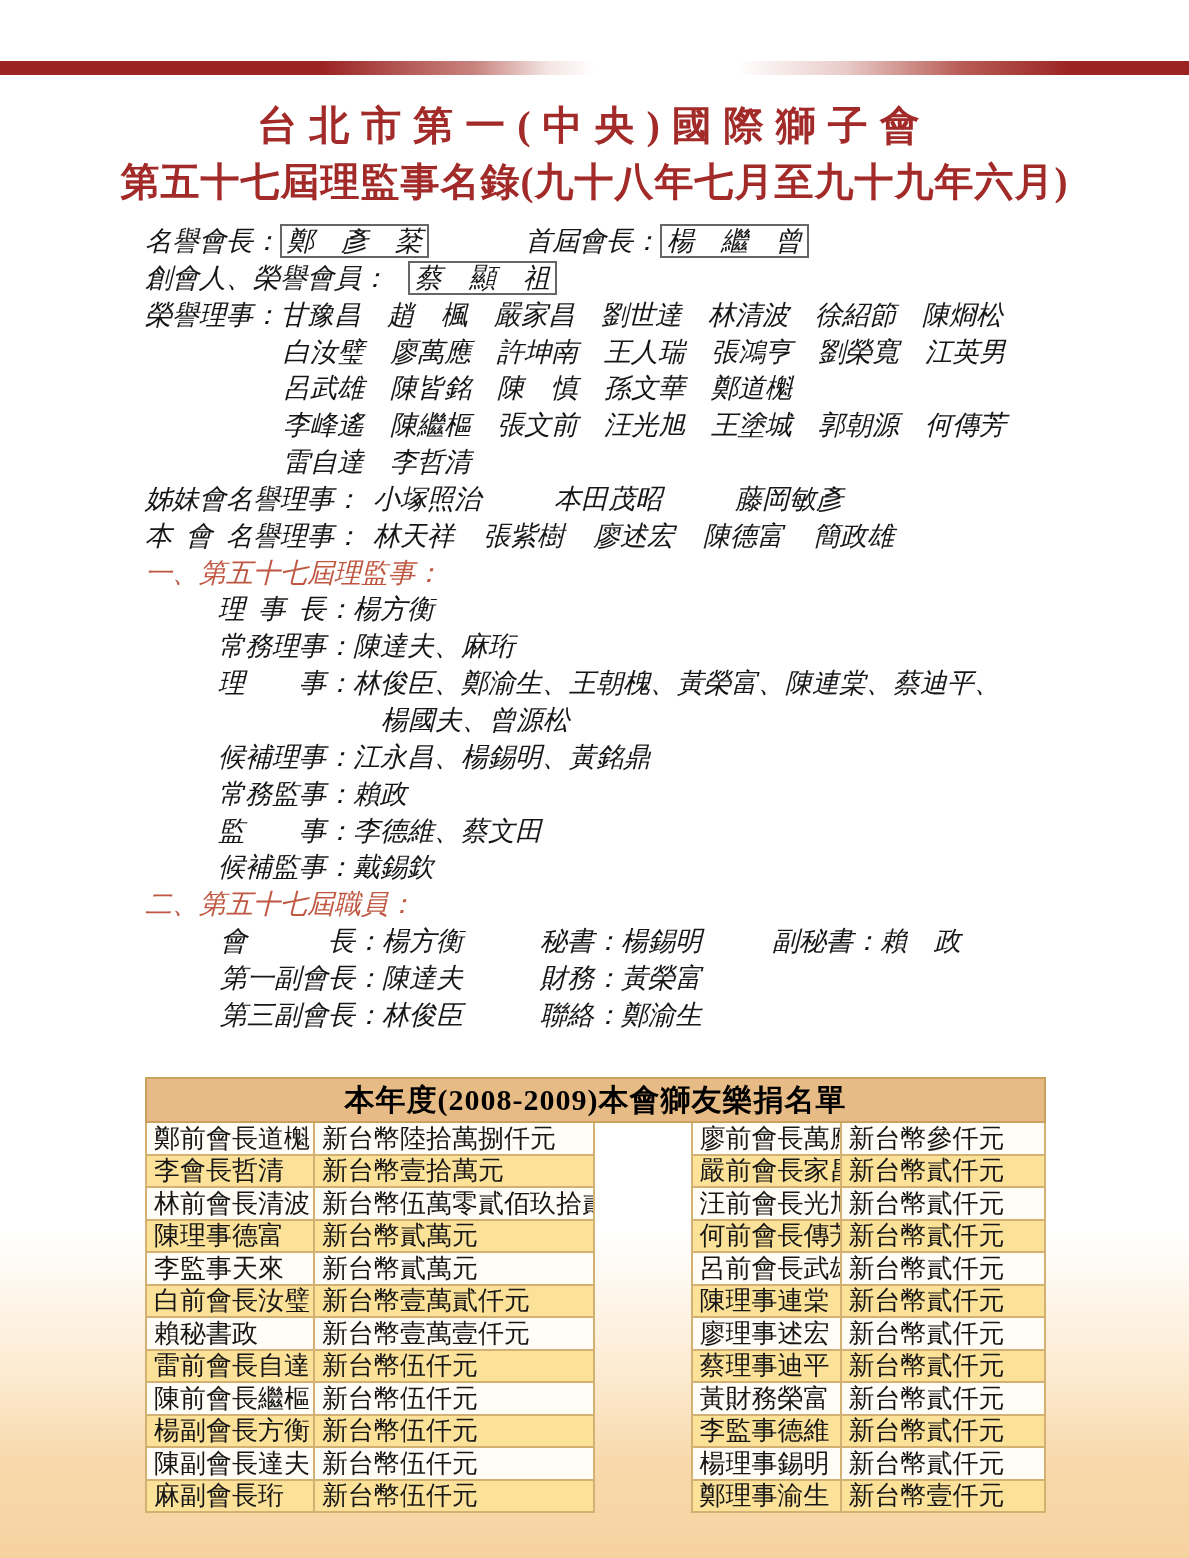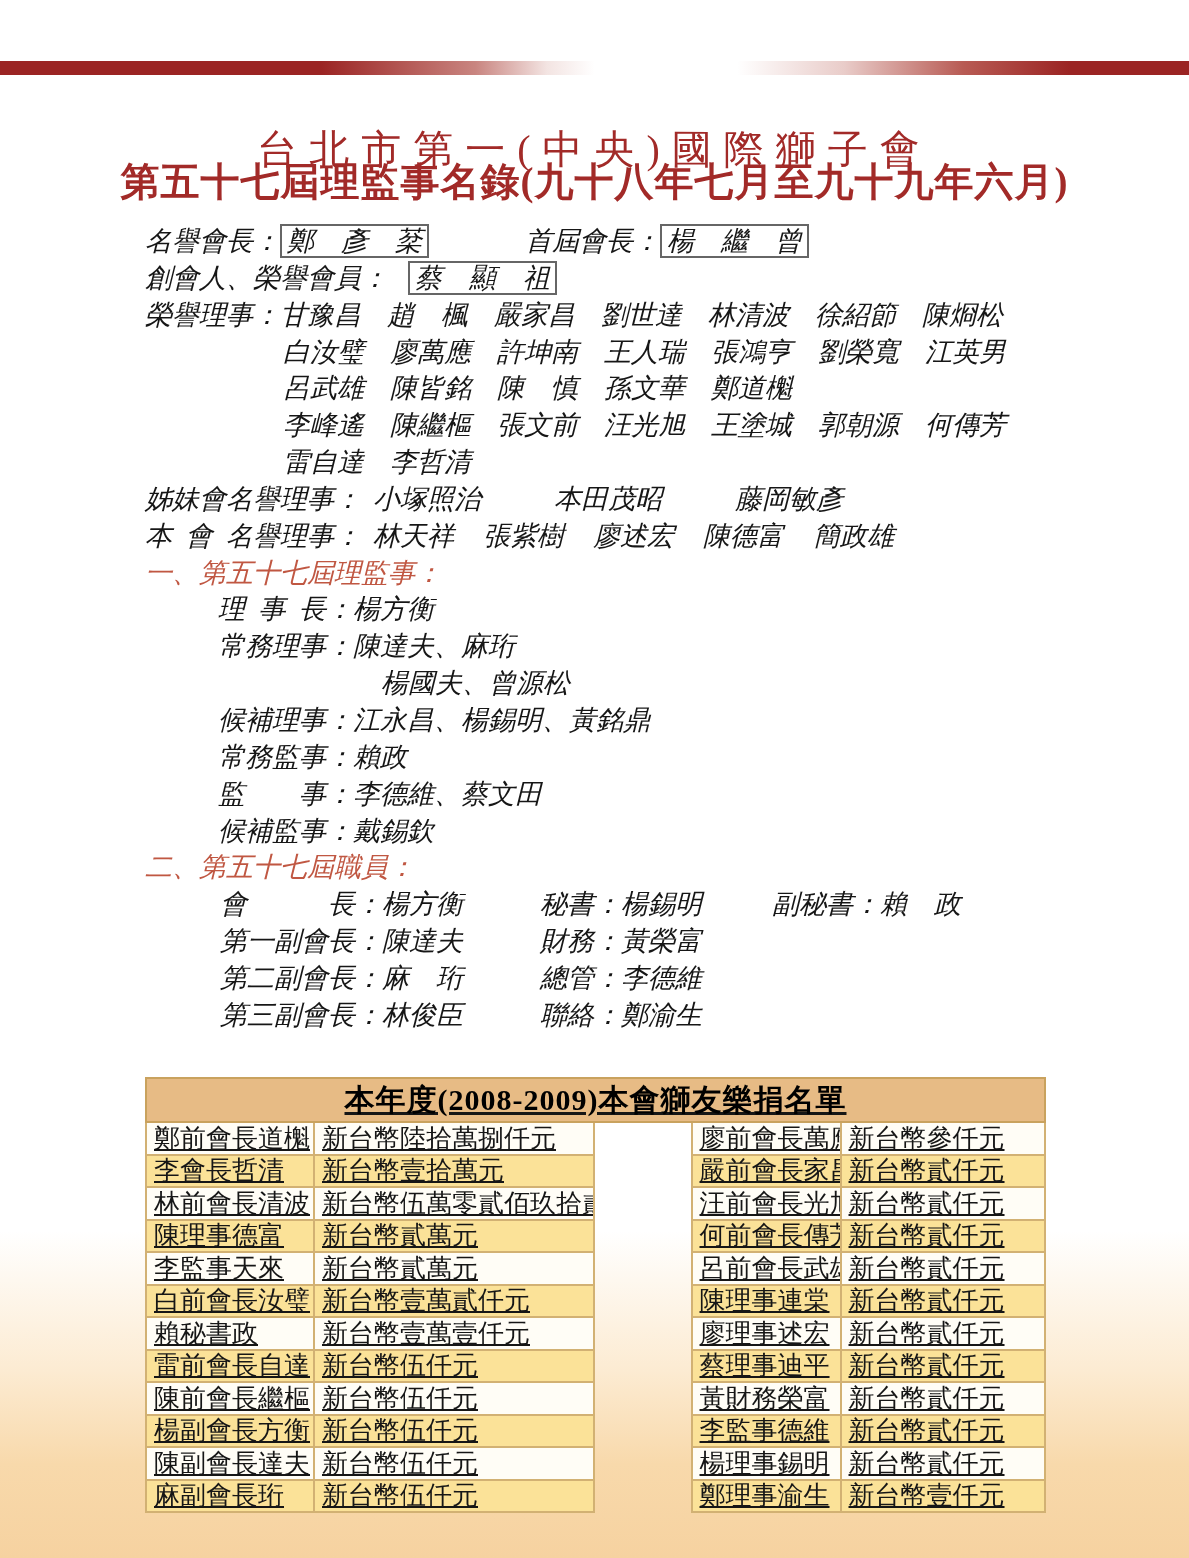--- a/index.html
+++ b/index.html
@@ -10,22 +10,22 @@
     background:linear-gradient(180deg,#ffffff 0%,#ffffff 79%,#FCEBD2 88%,#F8D9AB 94%,#F6D2A0 100%);
     font-family:"Liberation Serif","DejaVu Serif",serif;
     color:#161616;
     overflow:hidden;
   }
   .topbar{
     position:absolute;top:61px;left:0;width:1189px;height:14px;
     background:linear-gradient(90deg,#9B2423 0%,#9B2423 27%,#C98580 40%,#F3E4E2 46%,#FFFFFF 50%,#FFFFFF 62%,#E9CCC9 71%,#B85B54 81%,#9B2423 90%,#9B2423 100%);
   }
   .title1{
-    position:absolute;top:122px;left:0;width:1189px;
-    text-align:center;font-size:40px;font-weight:normal;color:#A22A28;
+    position:absolute;top:98px;left:0;width:1189px;
+    text-align:center;font-size:40px;font-weight:bold;color:#A22A28;
     letter-spacing:12px;white-space:pre;
   }
   .title2{
     position:absolute;top:155px;left:0;width:1189px;
     text-align:center;font-size:39px;font-weight:bold;color:#A22A28;
     letter-spacing:1px;white-space:pre;
   }
   .content{
     position:absolute;top:223px;left:145px;width:920px;
     font-size:27px;line-height:36.85px;
@@ -44,21 +44,21 @@
   .club-names{gap:29px;}
   .lblgap{margin-right:12px;}
   .red-heading{color:#C05742;}
   .s1line{padding-left:73px;}
   .s1cont{padding-left:236px;}
   .s2line{padding-left:75px;}
   .s2c1{display:inline-block;width:320px;white-space:pre;}
   .s2c2{display:inline-block;width:232px;white-space:pre;}
   .s2c3{display:inline-block;white-space:pre;}
   
-  .donation{position:absolute;left:145px;top:1077px;width:901px;text-decoration:underline;}
+  .donation{position:absolute;left:145px;top:1077px;width:901px;}
   .d-header{
     height:46px;background:#E7BB85;border:2px solid #C9A25E;box-sizing:border-box;
     display:flex;align-items:center;justify-content:center;
     font-weight:bold;font-size:30px;color:#000;letter-spacing:1px;white-space:pre;
   }
   .d-body{display:flex;gap:36px;}
   .d-sub{border-left:2px solid #D2B173;box-sizing:border-box;}
   .d-left{width:450px;}
   .d-mid-gap{width:28px;}
   .d-right{width:423px;}
@@ -136,41 +136,38 @@
     <div class="line">
       <span class="lblgap">本  會  名譽理事：</span>
       <div class="names club-names">
         
       <span>林天祥</span><span>張紫樹</span><span>廖述宏</span><span>陳德富</span><span>簡政雄</span></div>
     </div>
 
     <div class="line red-heading">一、第五十七屆理監事：</div>
     <div class="line s1line">理  事  長：楊方衡</div>
     <div class="line s1line">常務理事：陳達夫、麻珩</div>
+    <div class="line s1line">理　　事：林俊臣、鄭渝生、王朝槐、黃榮富、陳連棠、蔡迪平、</div>
     <div class="line s1cont">楊國夫、曾源松</div>
     <div class="line s1line">候補理事：江永昌、楊錫明、黃銘鼎</div>
     <div class="line s1line">常務監事：賴政</div>
     <div class="line s1line">監　　事：李德維、蔡文田</div>
     <div class="line s1line">候補監事：戴錫欽</div>
 
     <div class="line red-heading">二、第五十七屆職員：</div>
     <div class="line s2line">
       <span class="s2c1">會　　　長：楊方衡</span>
       <span class="s2c2">秘書：楊錫明</span>
       <span class="s2c3">副秘書：賴　政</span>
     </div>
     <div class="line s2line">
       <span class="s2c1">第一副會長：陳達夫</span>
       <span class="s2c2">財務：黃榮富</span>
     </div>
     <div class="line s2line">
-      <span class="s2c1">第二副會長：麻　珩</span>
-      <span class="s2c2">總管：李德維</span>
-    </div>
-    <div class="line s2line">
       <span class="s2c1">第三副會長：林俊臣</span>
       <span class="s2c2">聯絡：鄭渝生</span>
     </div>
 
   </div>
 
   <div class="donation">
     <div class="d-header">本年度(2008-2009)本會獅友樂捐名單</div>
     <div class="d-body">
       <div class="d-sub d-left">

